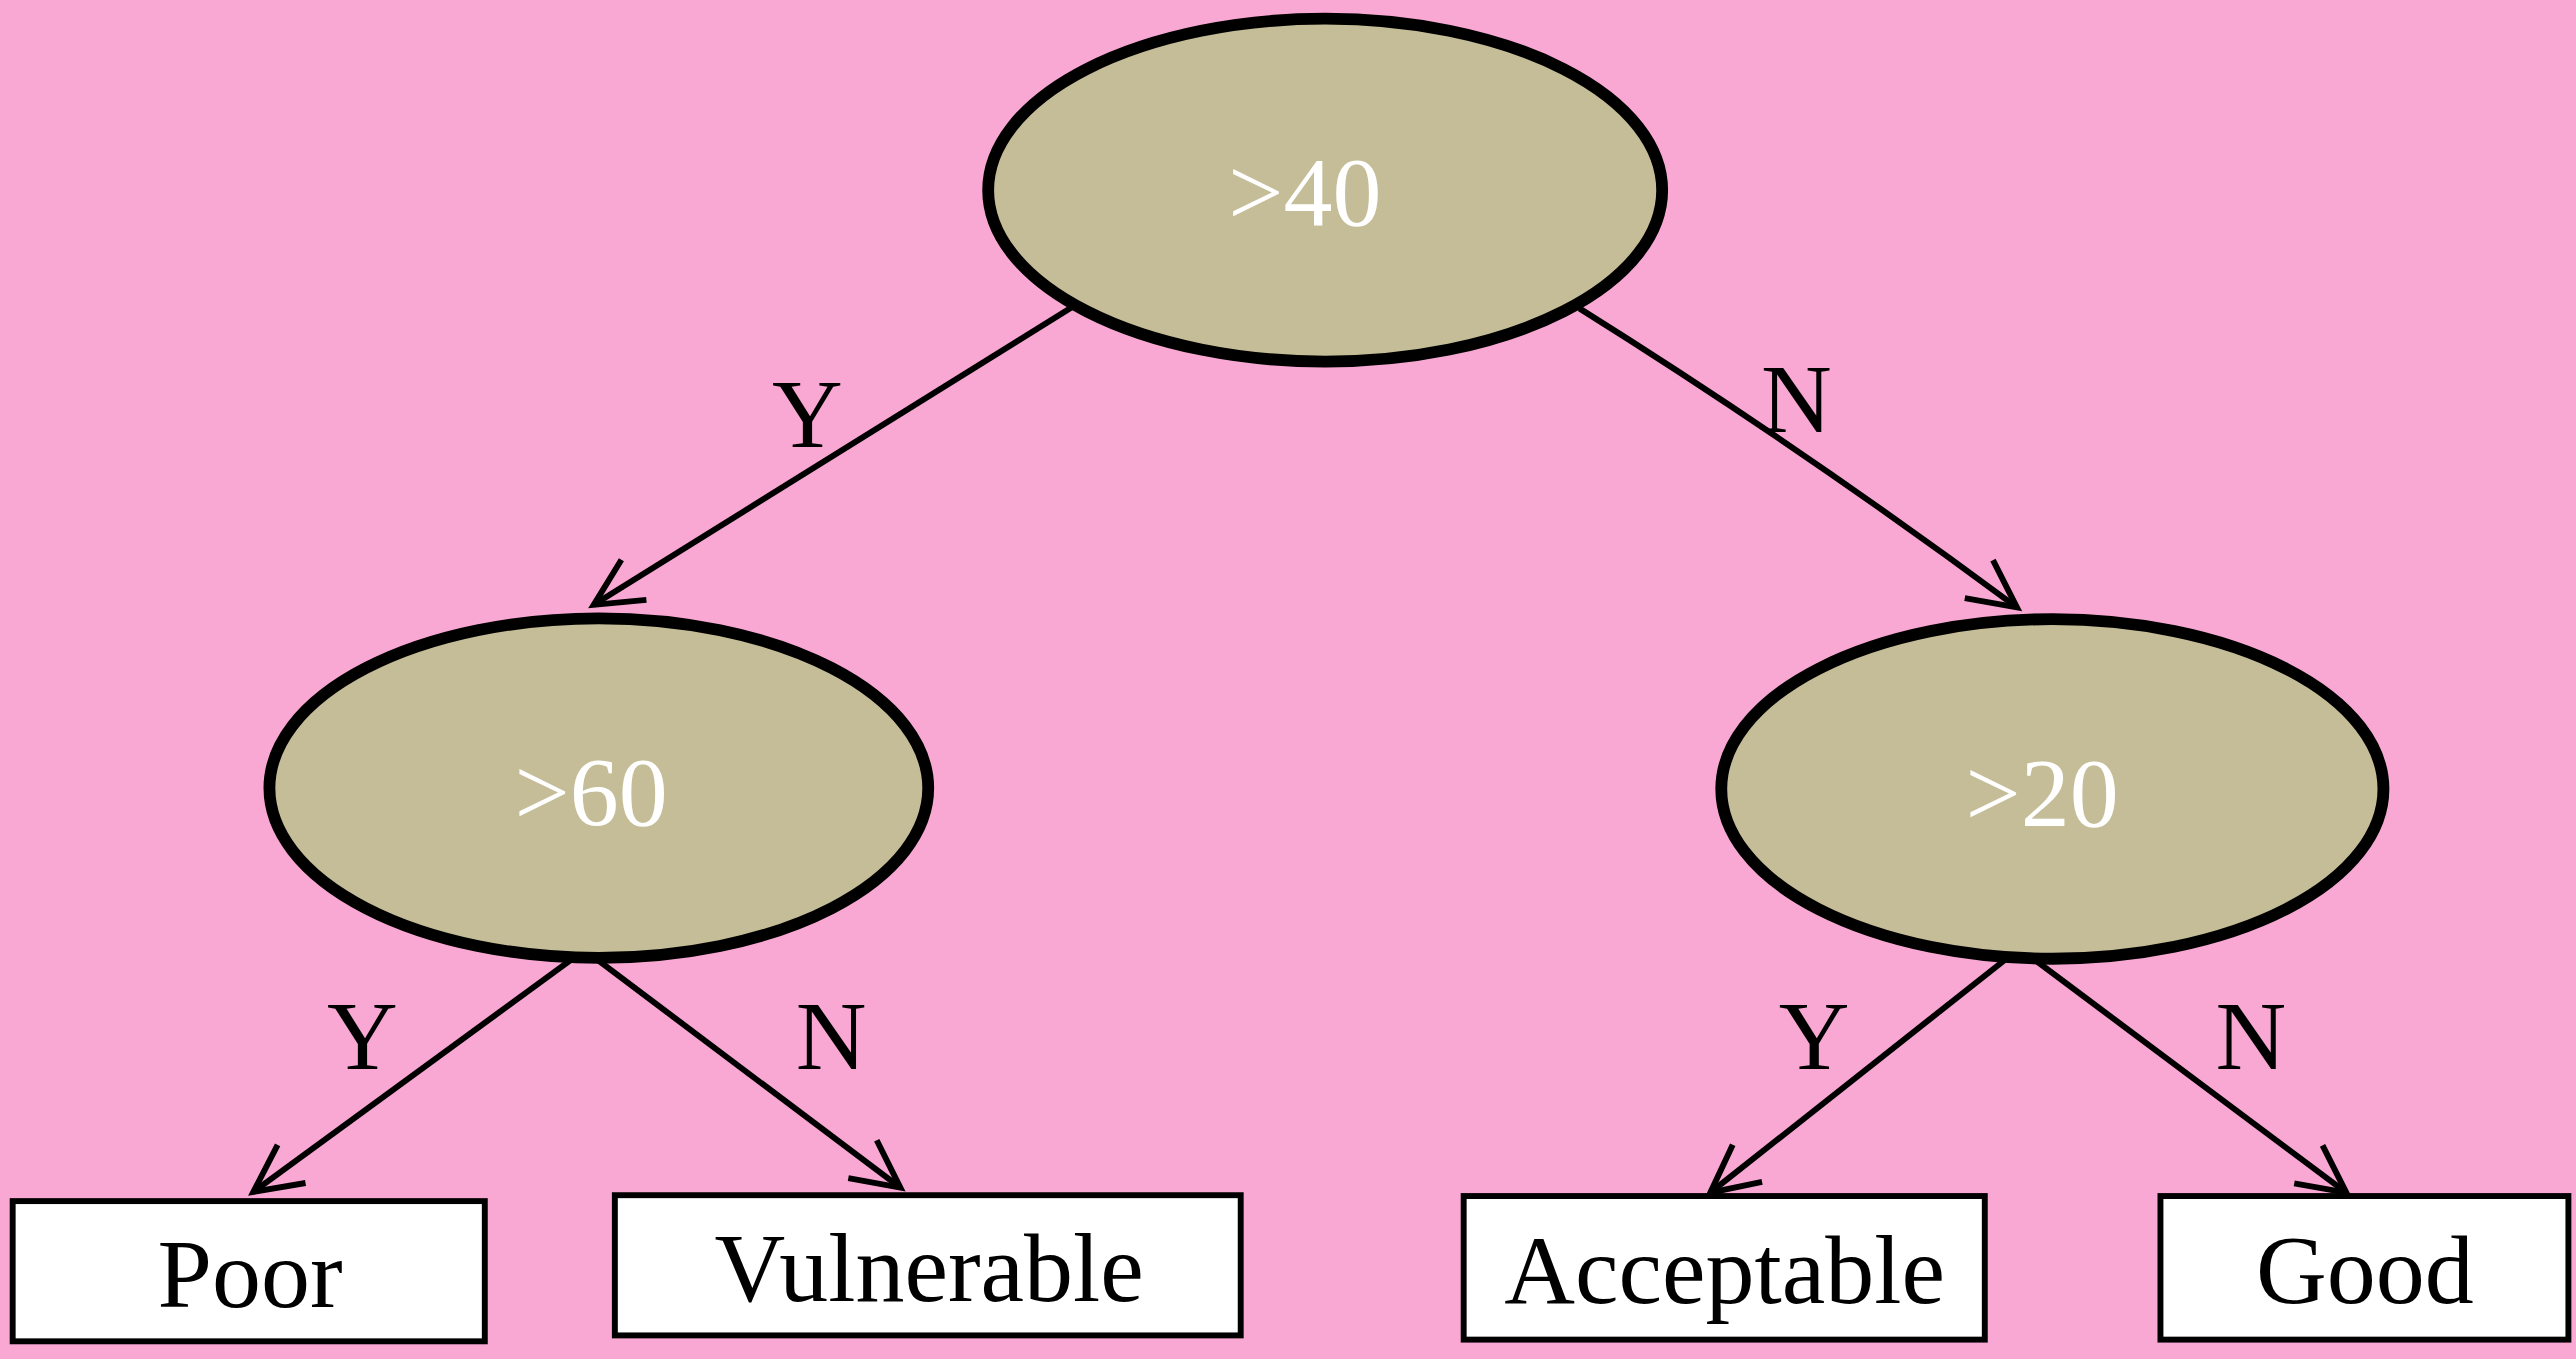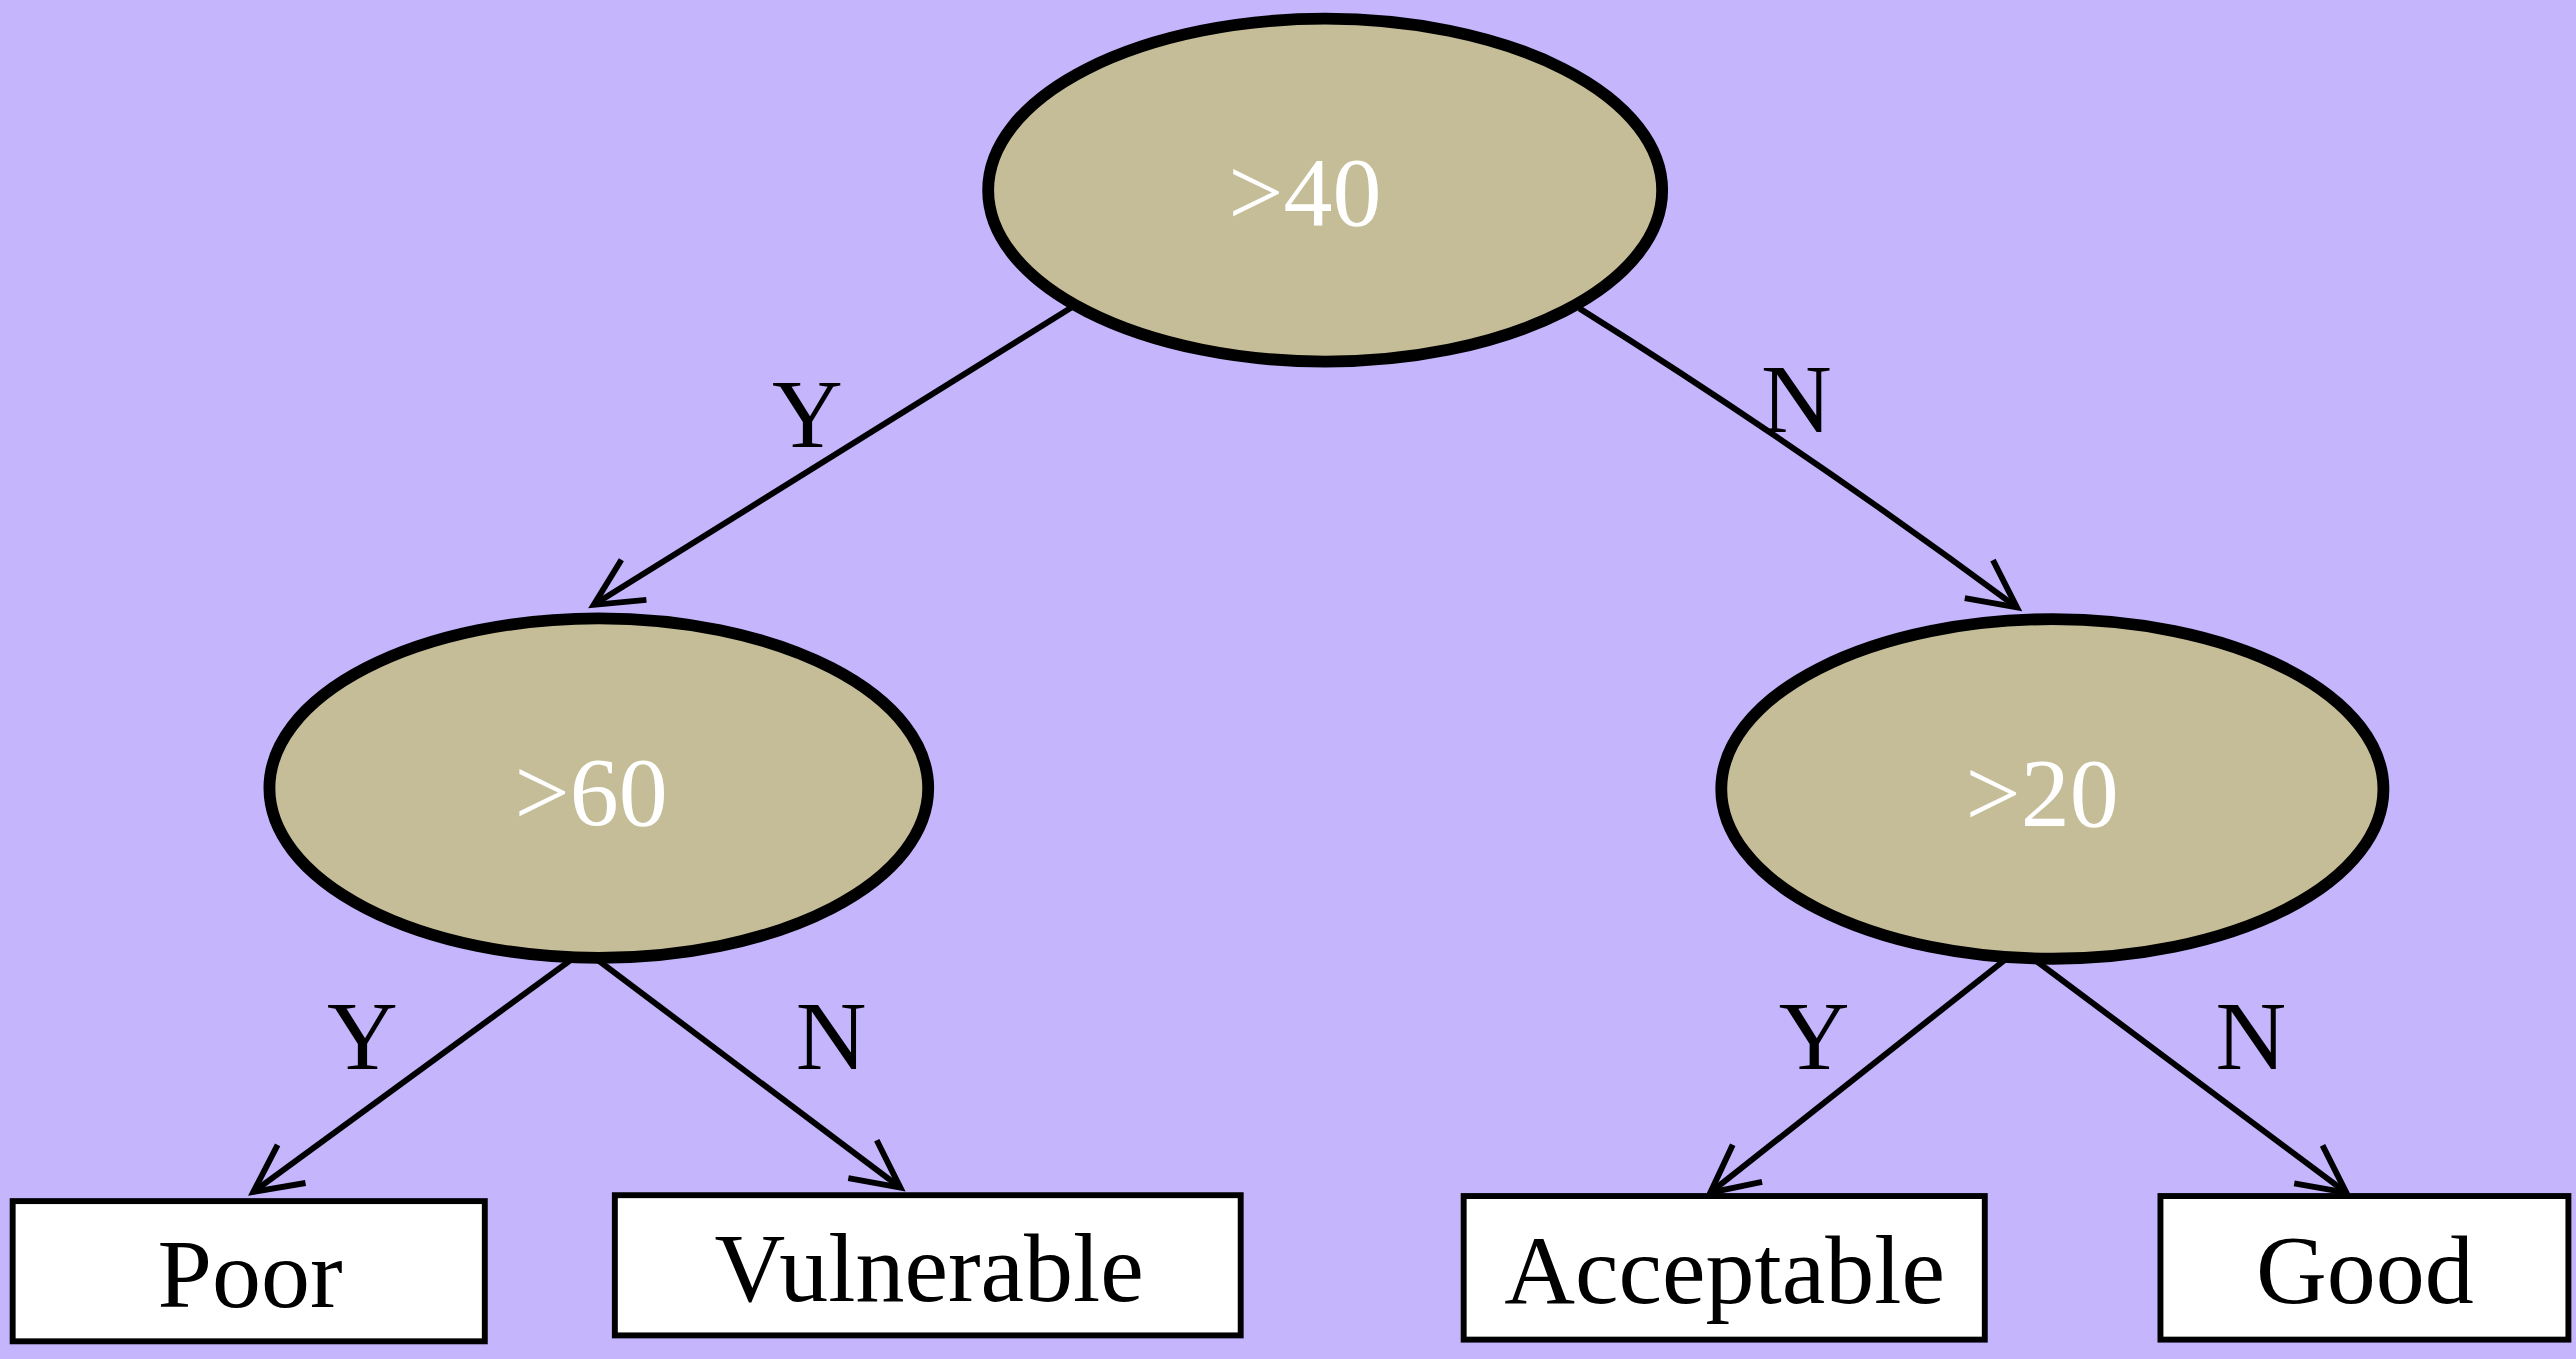--- a/index.html
+++ b/index.html
@@ -4,21 +4,21 @@
 <style>
   html, body {
     margin: 0;
     padding: 0;
     background: #ffffff;
   }
   .canvas {
     position: relative;
     width: 2576px;
     height: 1360px;
-    background: #c4b5fd;
+    background: #f9a8d4;
     overflow: hidden;
   }
   svg {
     display: block;
   }
   text {
     font-family: "Liberation Serif", "DejaVu Serif", serif;
     font-size: 116px;
     font-weight: normal;
   }

